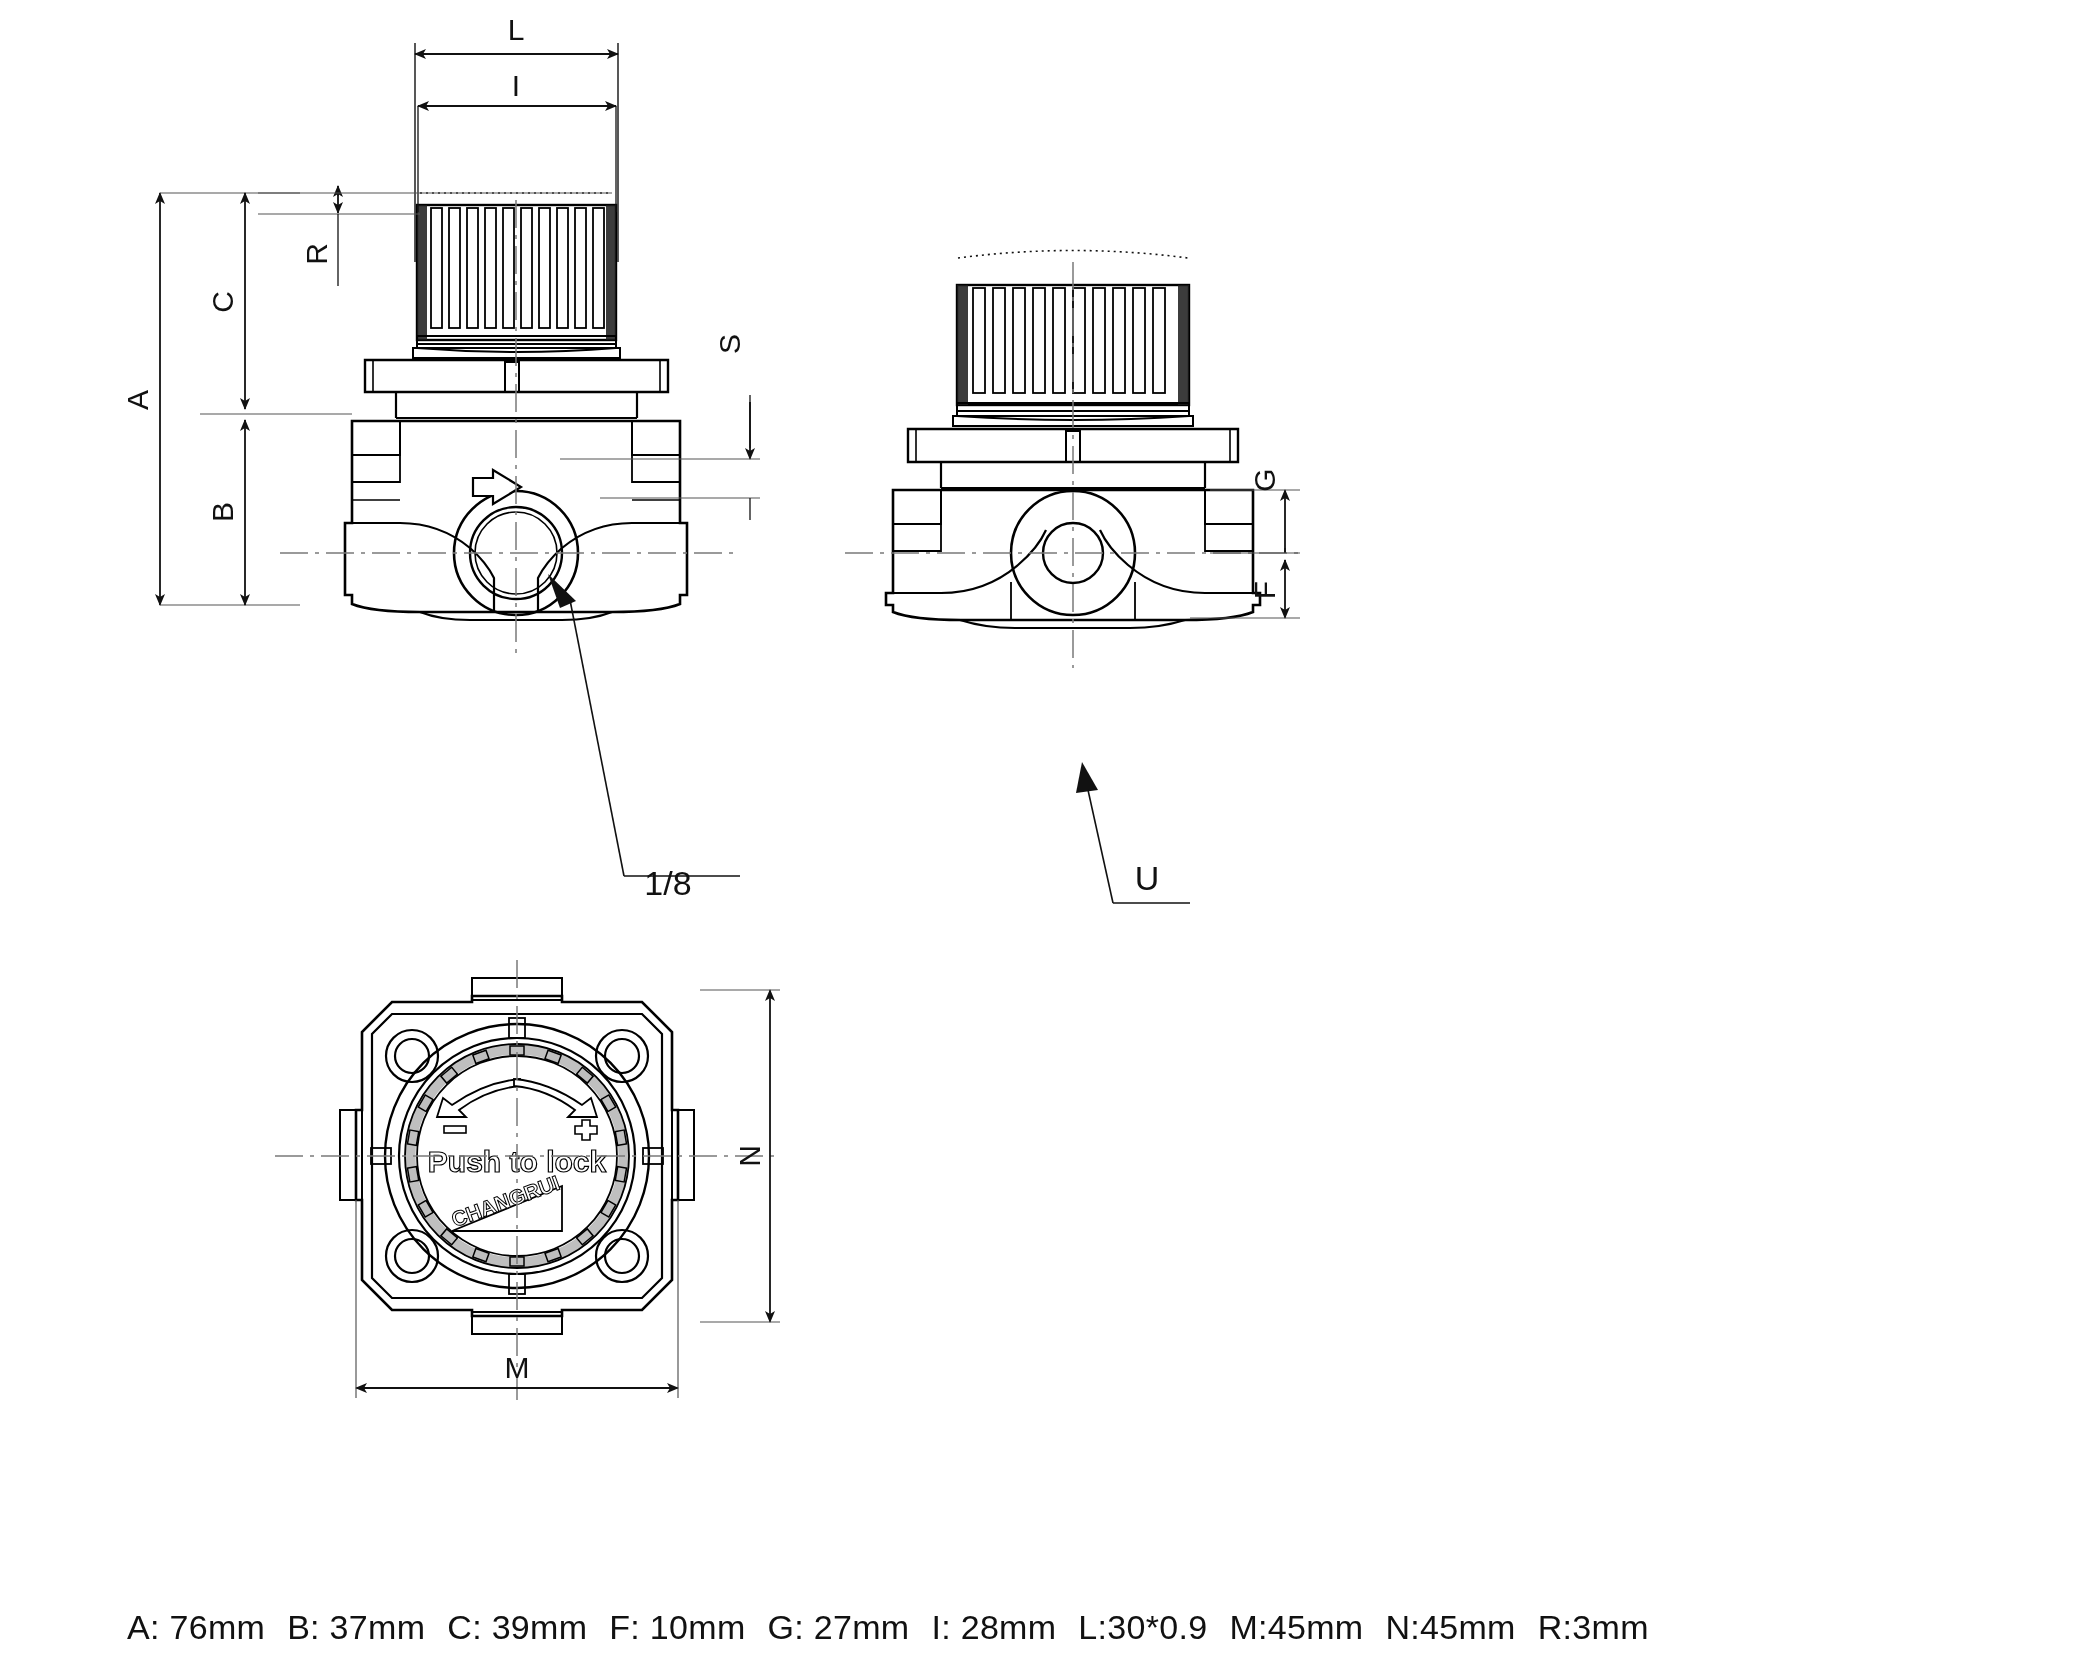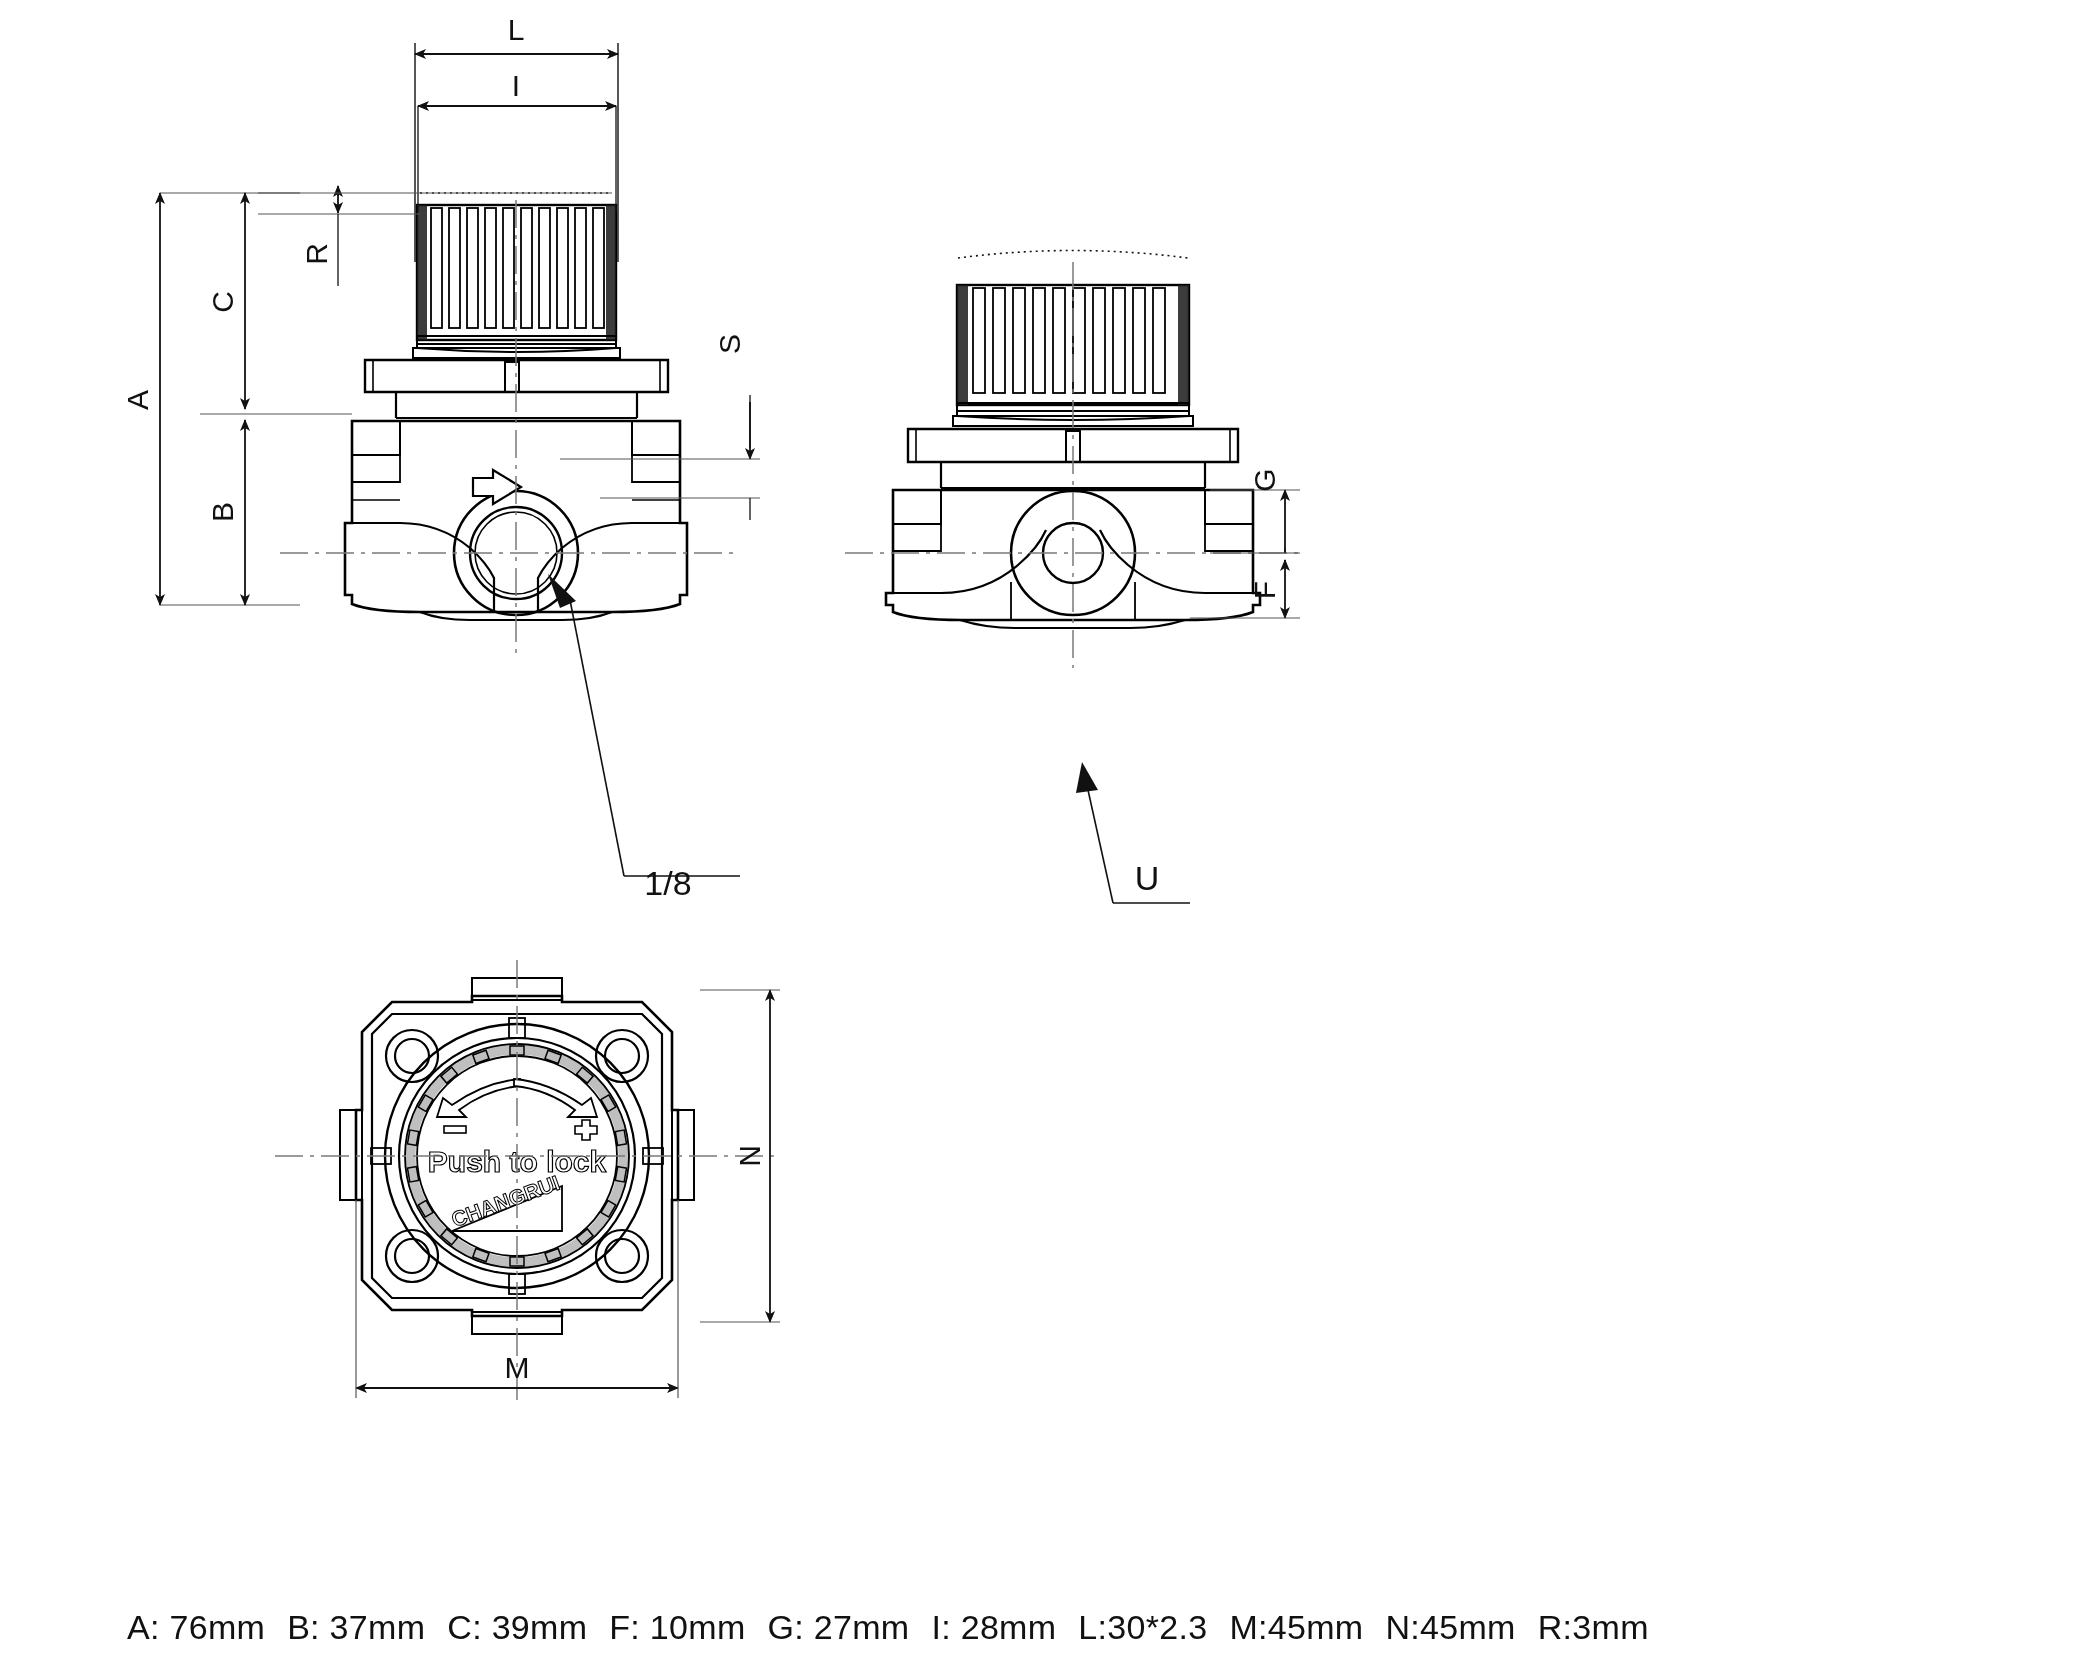--- a/index.html
+++ b/index.html
@@ -378,18 +378,18 @@
 
   <g font-family="Liberation Sans, sans-serif" fill="#111">
     <text x="0" y="0" font-size="30" text-anchor="middle" transform="translate(760,1156) rotate(-90)">N</text>
     <text x="517" y="1378" font-size="30" text-anchor="middle">M</text>
   </g>
 
 </svg>
 
 <div class="spec-block">
   <div class="spec-line">
-    <span class="spec-item">A: 76mm</span><span class="spec-item">B: 37mm</span><span class="spec-item">C: 39mm</span><span class="spec-item">F: 10mm</span><span class="spec-item">G: 27mm</span><span class="spec-item">I: 28mm</span><span class="spec-item">L:30*2.3</span><span class="spec-item">M:45mm</span><span class="spec-item">N:45mm</span><span class="spec-item">R:3mm</span>
+    <span class="spec-item">A: 76mm</span><span class="spec-item">B: 37mm</span><span class="spec-item">C: 39mm</span><span class="spec-item">F: 10mm</span><span class="spec-item">G: 27mm</span><span class="spec-item">I: 28mm</span><span class="spec-item">L:30*0.9</span><span class="spec-item">M:45mm</span><span class="spec-item">N:45mm</span><span class="spec-item">R:3mm</span>
   </div>
 
 </div>
 
 </div>
 
 </body></html>

